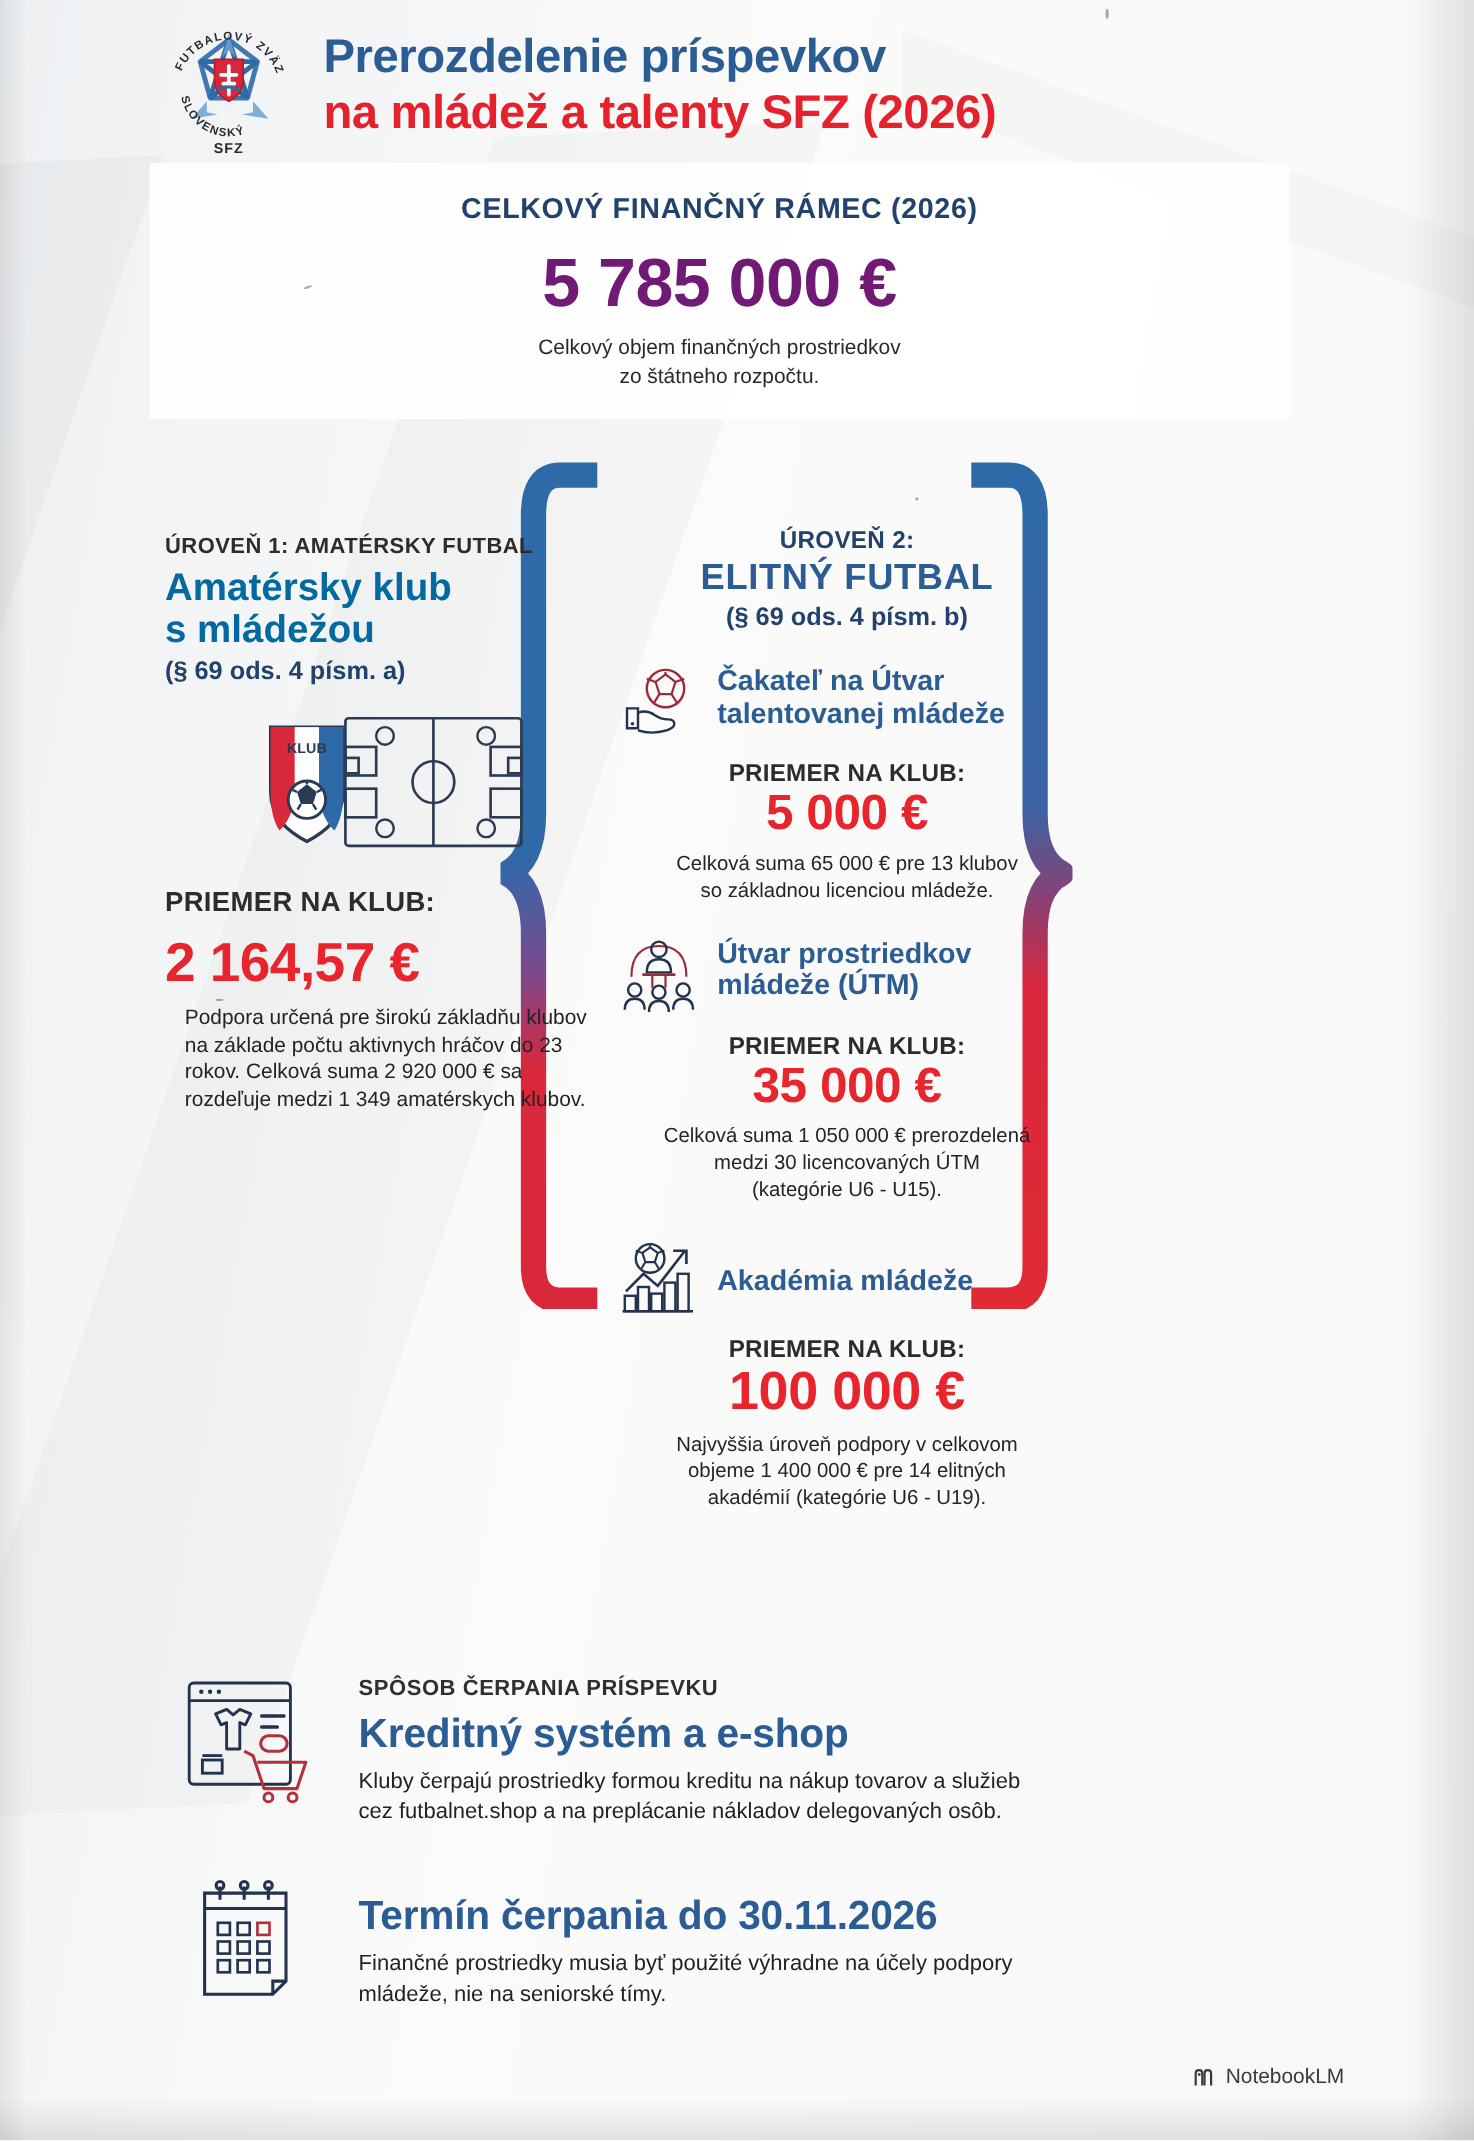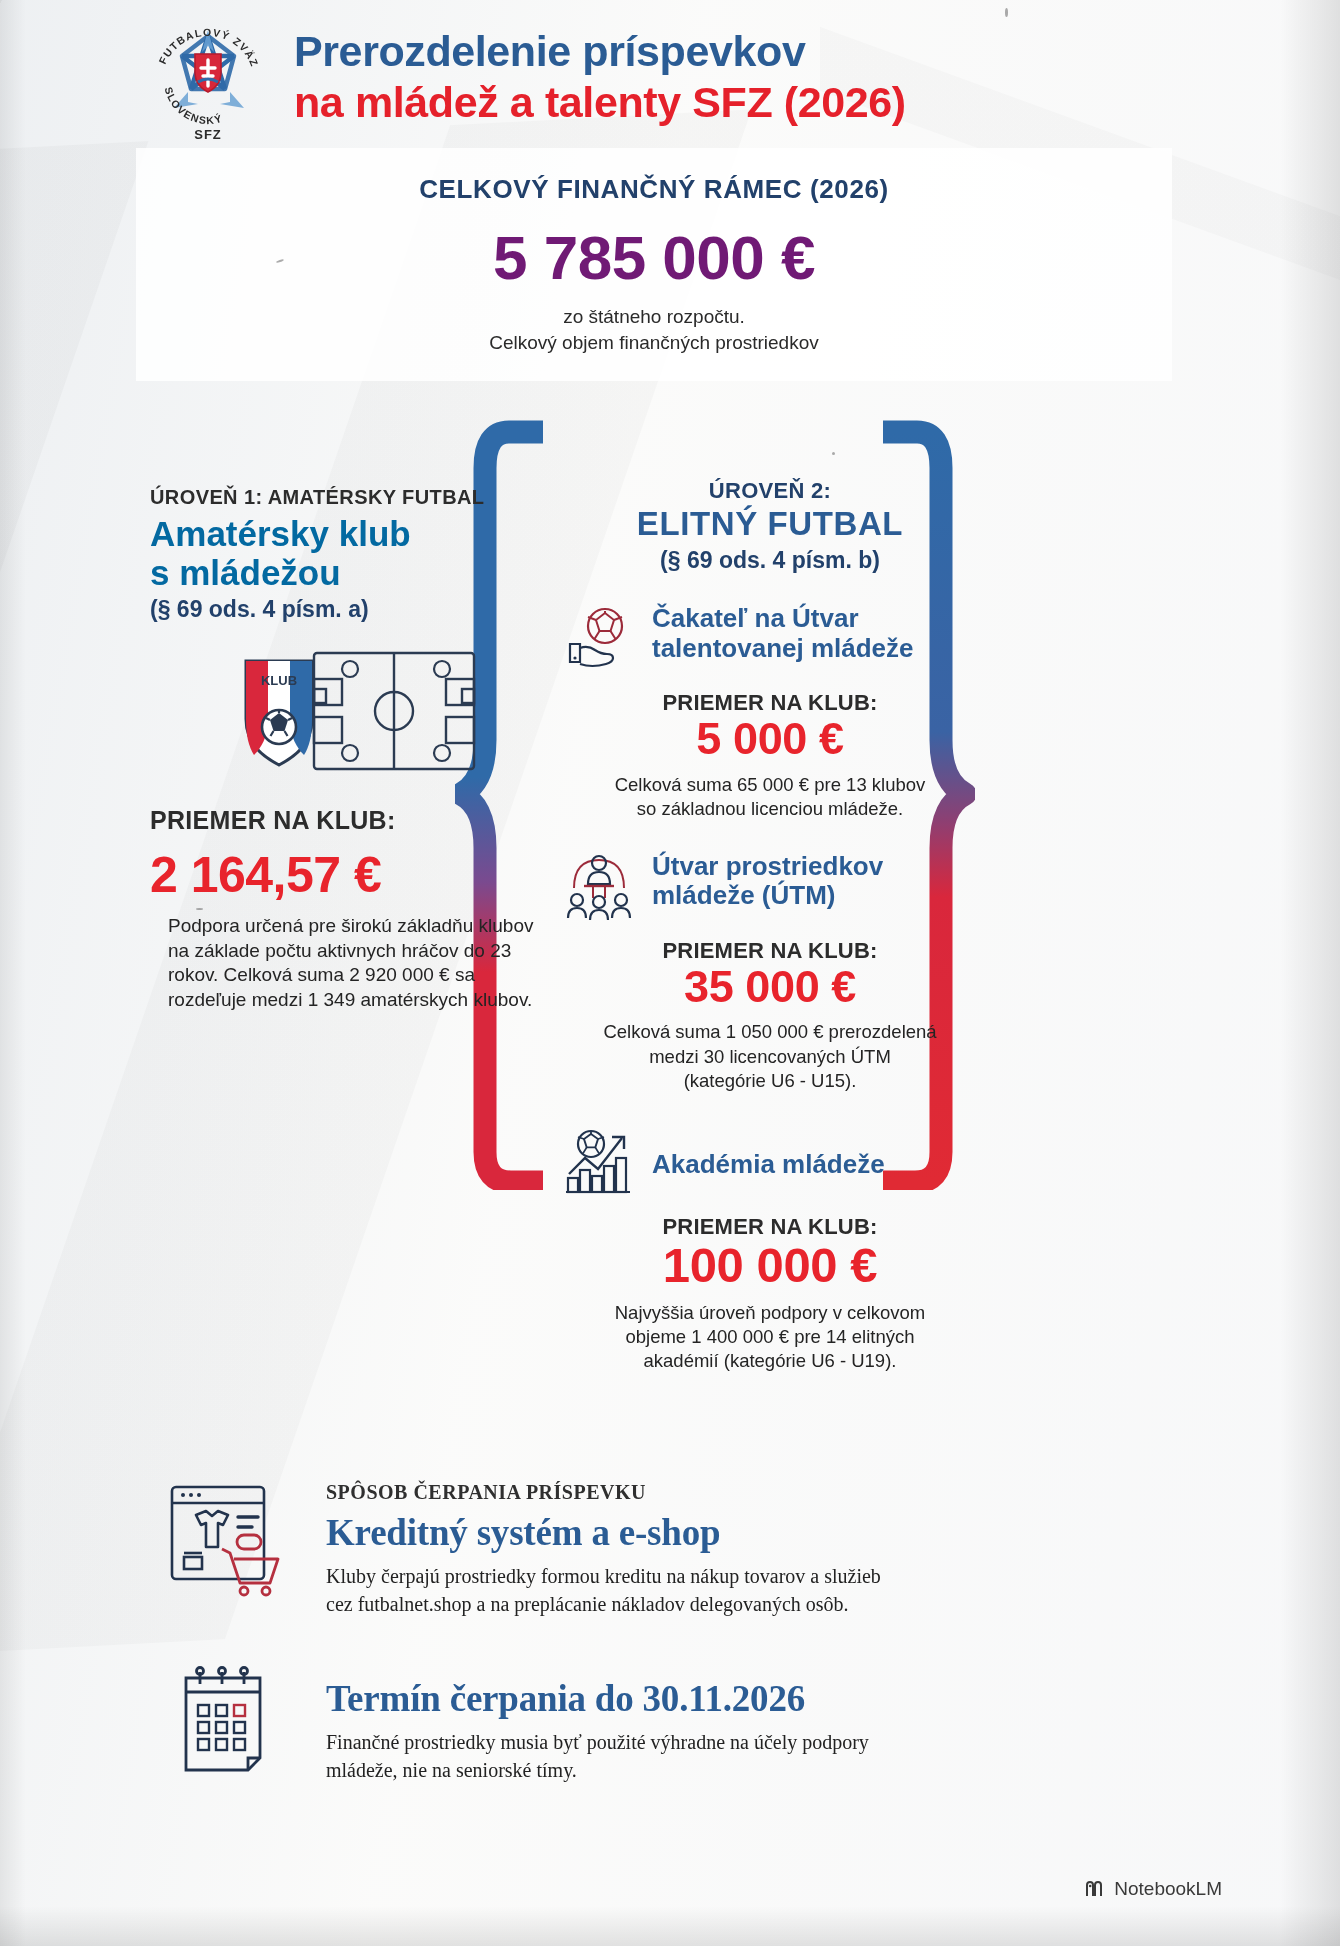--- a/index.html
+++ b/index.html
@@ -251,23 +251,22 @@
     top: 410px;
     width: 520px;
     height: 780px;
     pointer-events: none;
   }
 
   
   .bottom {
     position: absolute;
     left: 150px;
-    top: 1477px;
+    top: 1520px;
     width: 1040px;
-    font-family: Liberation Serif, serif;
   }
   .bottom-row {
     display: flex;
     align-items: flex-start;
     gap: 26px;
   }
   .bottom-row + .bottom-row { margin-top: 42px; }
   .bottom-icon { flex: 0 0 auto; width: 150px; display: flex; justify-content: center; }
   .bottom-text { padding-top: 4px; }
   .bottom-kicker {
@@ -355,22 +354,22 @@
     <div class="header-titles">
       <div class="title-line1">Prerozdelenie príspevkov</div>
       <div class="title-line2">na mládež a talenty SFZ (2026)</div>
     </div>
   </div>
 
   <div class="total-card">
     <div class="total-label">CELKOVÝ FINANČNÝ RÁMEC (2026)</div>
     <div class="total-amount">5 785 000 €</div>
     <div class="total-desc">
+      <div>Celkový objem finančných prostriedkov</div>
       <div>zo štátneho rozpočtu.</div>
-      <div>Celkový objem finančných prostriedkov</div>
     </div>
   </div>
 
   <svg class="brace-svg" viewBox="0 0 520 780">
     <defs>
       <linearGradient id="braceGrad" x1="0" y1="0" x2="0" y2="1">
         <stop offset="0%" stop-color="#2f6aa8"></stop>
         <stop offset="46%" stop-color="#2f6aa8"></stop>
         <stop offset="60%" stop-color="#7a4a8f"></stop>
         <stop offset="72%" stop-color="#d9273c"></stop>

